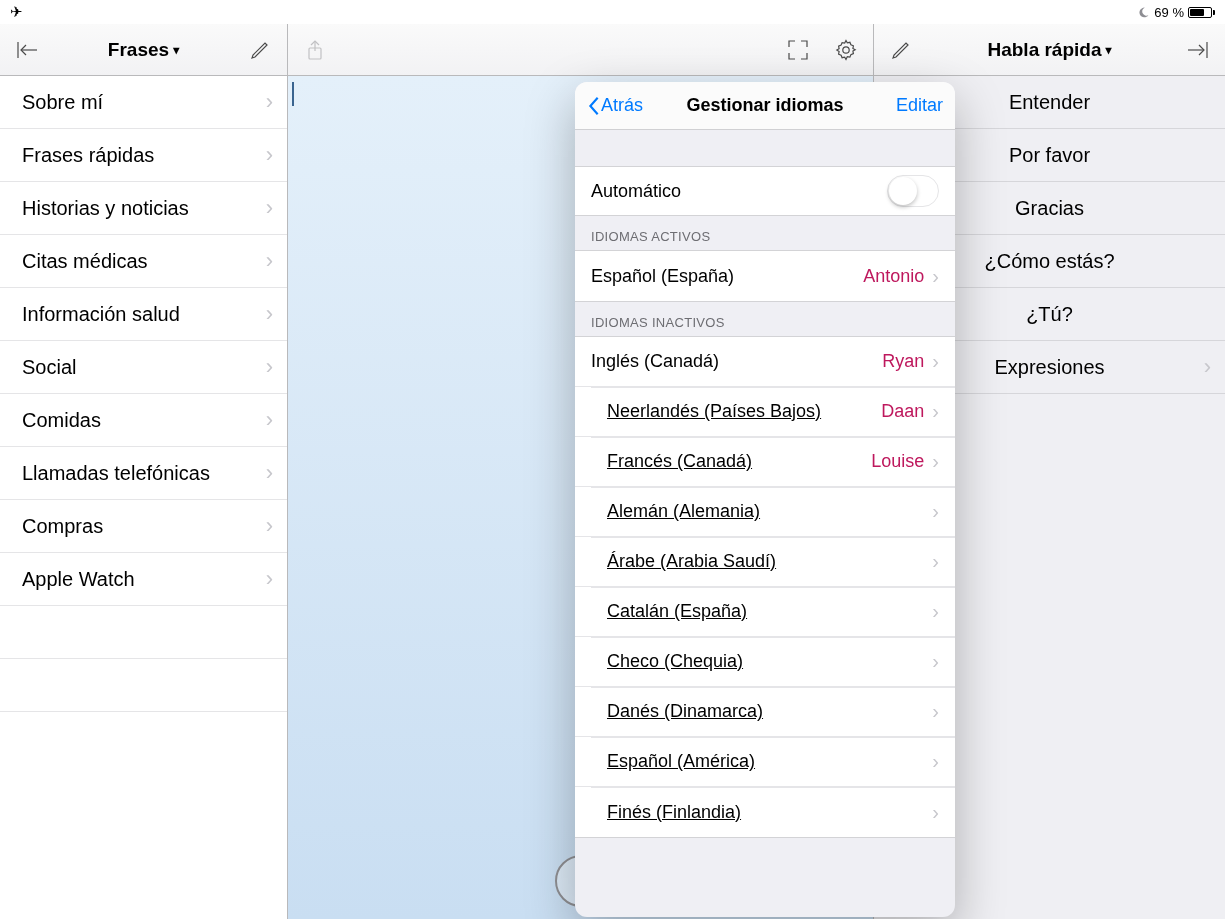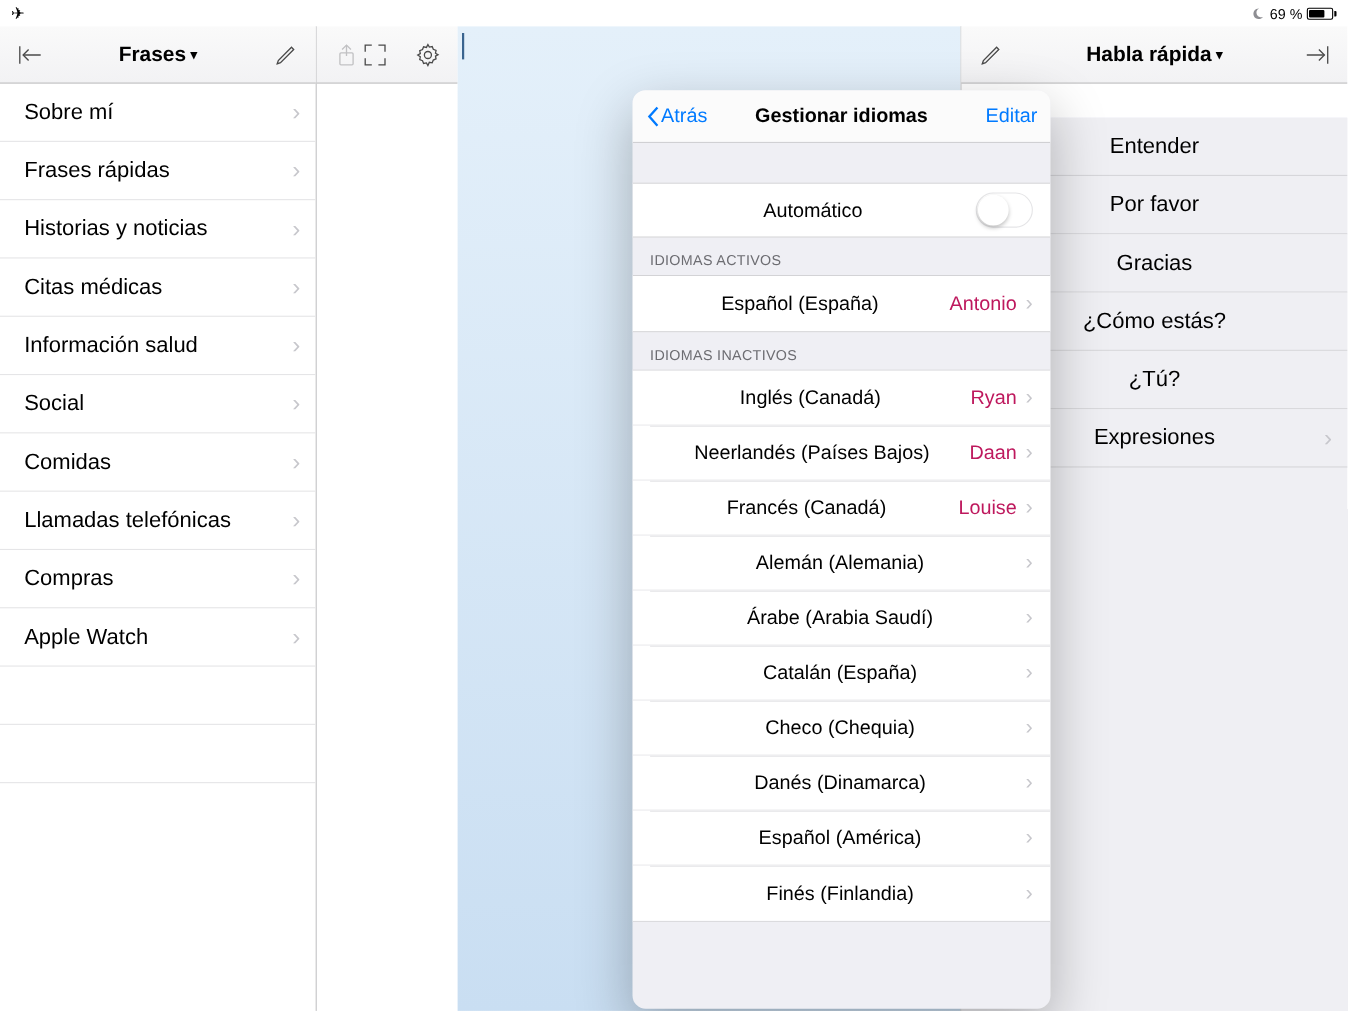--- a/index.html
+++ b/index.html
@@ -11,22 +11,22 @@
   .airplane { font-size: 15px; }
   .moon-icon svg { width: 13px; height: 13px; display: block; }
   .battery { display: inline-flex; align-items: center; }
   .battery-body { width: 24px; height: 11px; border: 1px solid #000; border-radius: 2px; position: relative; }
   .battery-fill { position: absolute; left: 1px; top: 1px; bottom: 1px; width: 65%; background: #000; border-radius: 1px; }
   .battery-tip { width: 2px; height: 5px; background: #000; margin-left: 1px; border-radius: 0 1px 1px 0; }
 
   
   .app { display: flex; height: calc(919px - 24px); }
   .col-left  { width: 288px; border-right: 1px solid #b9b9bb; display: flex; flex-direction: column; }
-  .col-mid   { flex: 1; display: flex; flex-direction: row; position: relative; background: #fff; }
-  .col-right { width: 352px; border-left: 1px solid #b9b9bb; display: flex; flex-direction: column; gap: 31px; }
+  .col-mid   { flex: 1; display: flex; flex-direction: column; position: relative; background: #fff; }
+  .col-right { width: 352px; border-left: 1px solid #b9b9bb; display: flex; flex-direction: column; }
 
   
   .colhead { height: 52px; background: linear-gradient(#fafafa,#f2f2f4); border-bottom: 1px solid #b9b9bb; display: flex; align-items: center; padding: 0 14px; position: relative; }
   .colhead .title { position: absolute; left: 50%; transform: translateX(-50%); font-weight: 600; font-size: 19px; display: flex; align-items: center; gap: 4px; }
   .title .caret { font-size: 12px; }
   .thin-icon { width: 26px; height: 26px; display: inline-flex; align-items: center; justify-content: center; color: #4a4a4a; }
   .thin-icon svg { width: 24px; height: 24px; stroke: currentColor; fill: none; stroke-width: 1.2; }
   .mid-head-icons { margin-left: auto; display: flex; gap: 22px; align-items: center; }
   .share-disabled { color: #c1c1c3; }
   .col-mid .colhead { border-left: 0; }
@@ -52,32 +52,32 @@
 
   
   .popover { position: absolute; top: 58px; left: 287px; width: 380px; height: 835px; background: #efeff4; border-radius: 12px; box-shadow: 0 18px 50px rgba(0,0,0,0.28); overflow: hidden; z-index: 50; }
   .popover-head { height: 48px; background: #fbfbfb; border-bottom: 1px solid #d0d0d3; display: flex; align-items: center; padding: 0 12px; position: relative; }
   .pop-back { color: #007aff; font-size: 18px; display: flex; align-items: center; gap: -2px; }
   .pop-back svg { width: 14px; height: 22px; stroke: #007aff; fill: none; stroke-width: 2.3; }
   .pop-title { position: absolute; left: 50%; transform: translateX(-50%); font-weight: 600; font-size: 18px; }
   .pop-edit { margin-left: auto; color: #007aff; font-size: 18px; }
   .pop-scroll { height: calc(100% - 48px); overflow-y: auto; }
   .pop-gap { height: 36px; }
-  .pop-row { height: 50px; background: #fff; border-top: 1px solid #d3d3d6; border-bottom: 1px solid #d3d3d6; display: flex; align-items: center; padding: 0 16px; font-size: 18px; text-align: center; }
+  .pop-row { height: 50px; background: #fff; border-top: 1px solid #d3d3d6; border-bottom: 1px solid #d3d3d6; display: flex; align-items: center; padding: 0 16px; font-size: 18px; }
   .pop-row + .pop-row { border-top: none; }
   .pop-row .grow { flex: 1; }
   .pop-row .voice { color: #be185d; margin-right: 8px; font-size: 18px; }
   .pop-row .chev { color: #c7c7cc; font-size: 20px; }
   .pop-section-label { height: 34px; display: flex; align-items: flex-end; padding: 0 16px 6px; font-size: 13px; color: #6d6d72; letter-spacing: 0.3px; }
   .pop-group .pop-row:not(:last-child) { border-bottom: 1px solid #e5e5e8; }
   .pop-group .pop-row { border-top: none; margin-left: 0; }
   .pop-group { background: #fff; border-top: 1px solid #d3d3d6; border-bottom: 1px solid #d3d3d6; }
   .pop-group .pop-row { border-bottom: none; border-top: none; }
   .pop-group .pop-row + .pop-row { border-top: 1px solid #e5e5e8; margin-left: 16px; padding-left: 0; }
-  .pop-group .pop-row + .pop-row .grow { margin-left: 4px; }
+  .pop-group .pop-row + .pop-row .grow { margin-left: 16px; text-decoration: underline; }
   
   .pop-group .pop-row + .pop-row { padding-left: 0; }
   .pop-group .pop-row + .pop-row > * { }
   .pop-group .pop-row + .pop-row {  }
   
   .pop-group .pop-row { position: relative; }
   .pop-group .pop-row:not(:first-child)::before { content: ""; position: absolute; left: 16px; right: 0; top: 0; height: 1px; background: #e5e5e8; }
   .pop-group .pop-row + .pop-row { margin-left: 0; padding-left: 16px; border-top: none; }
 
   

